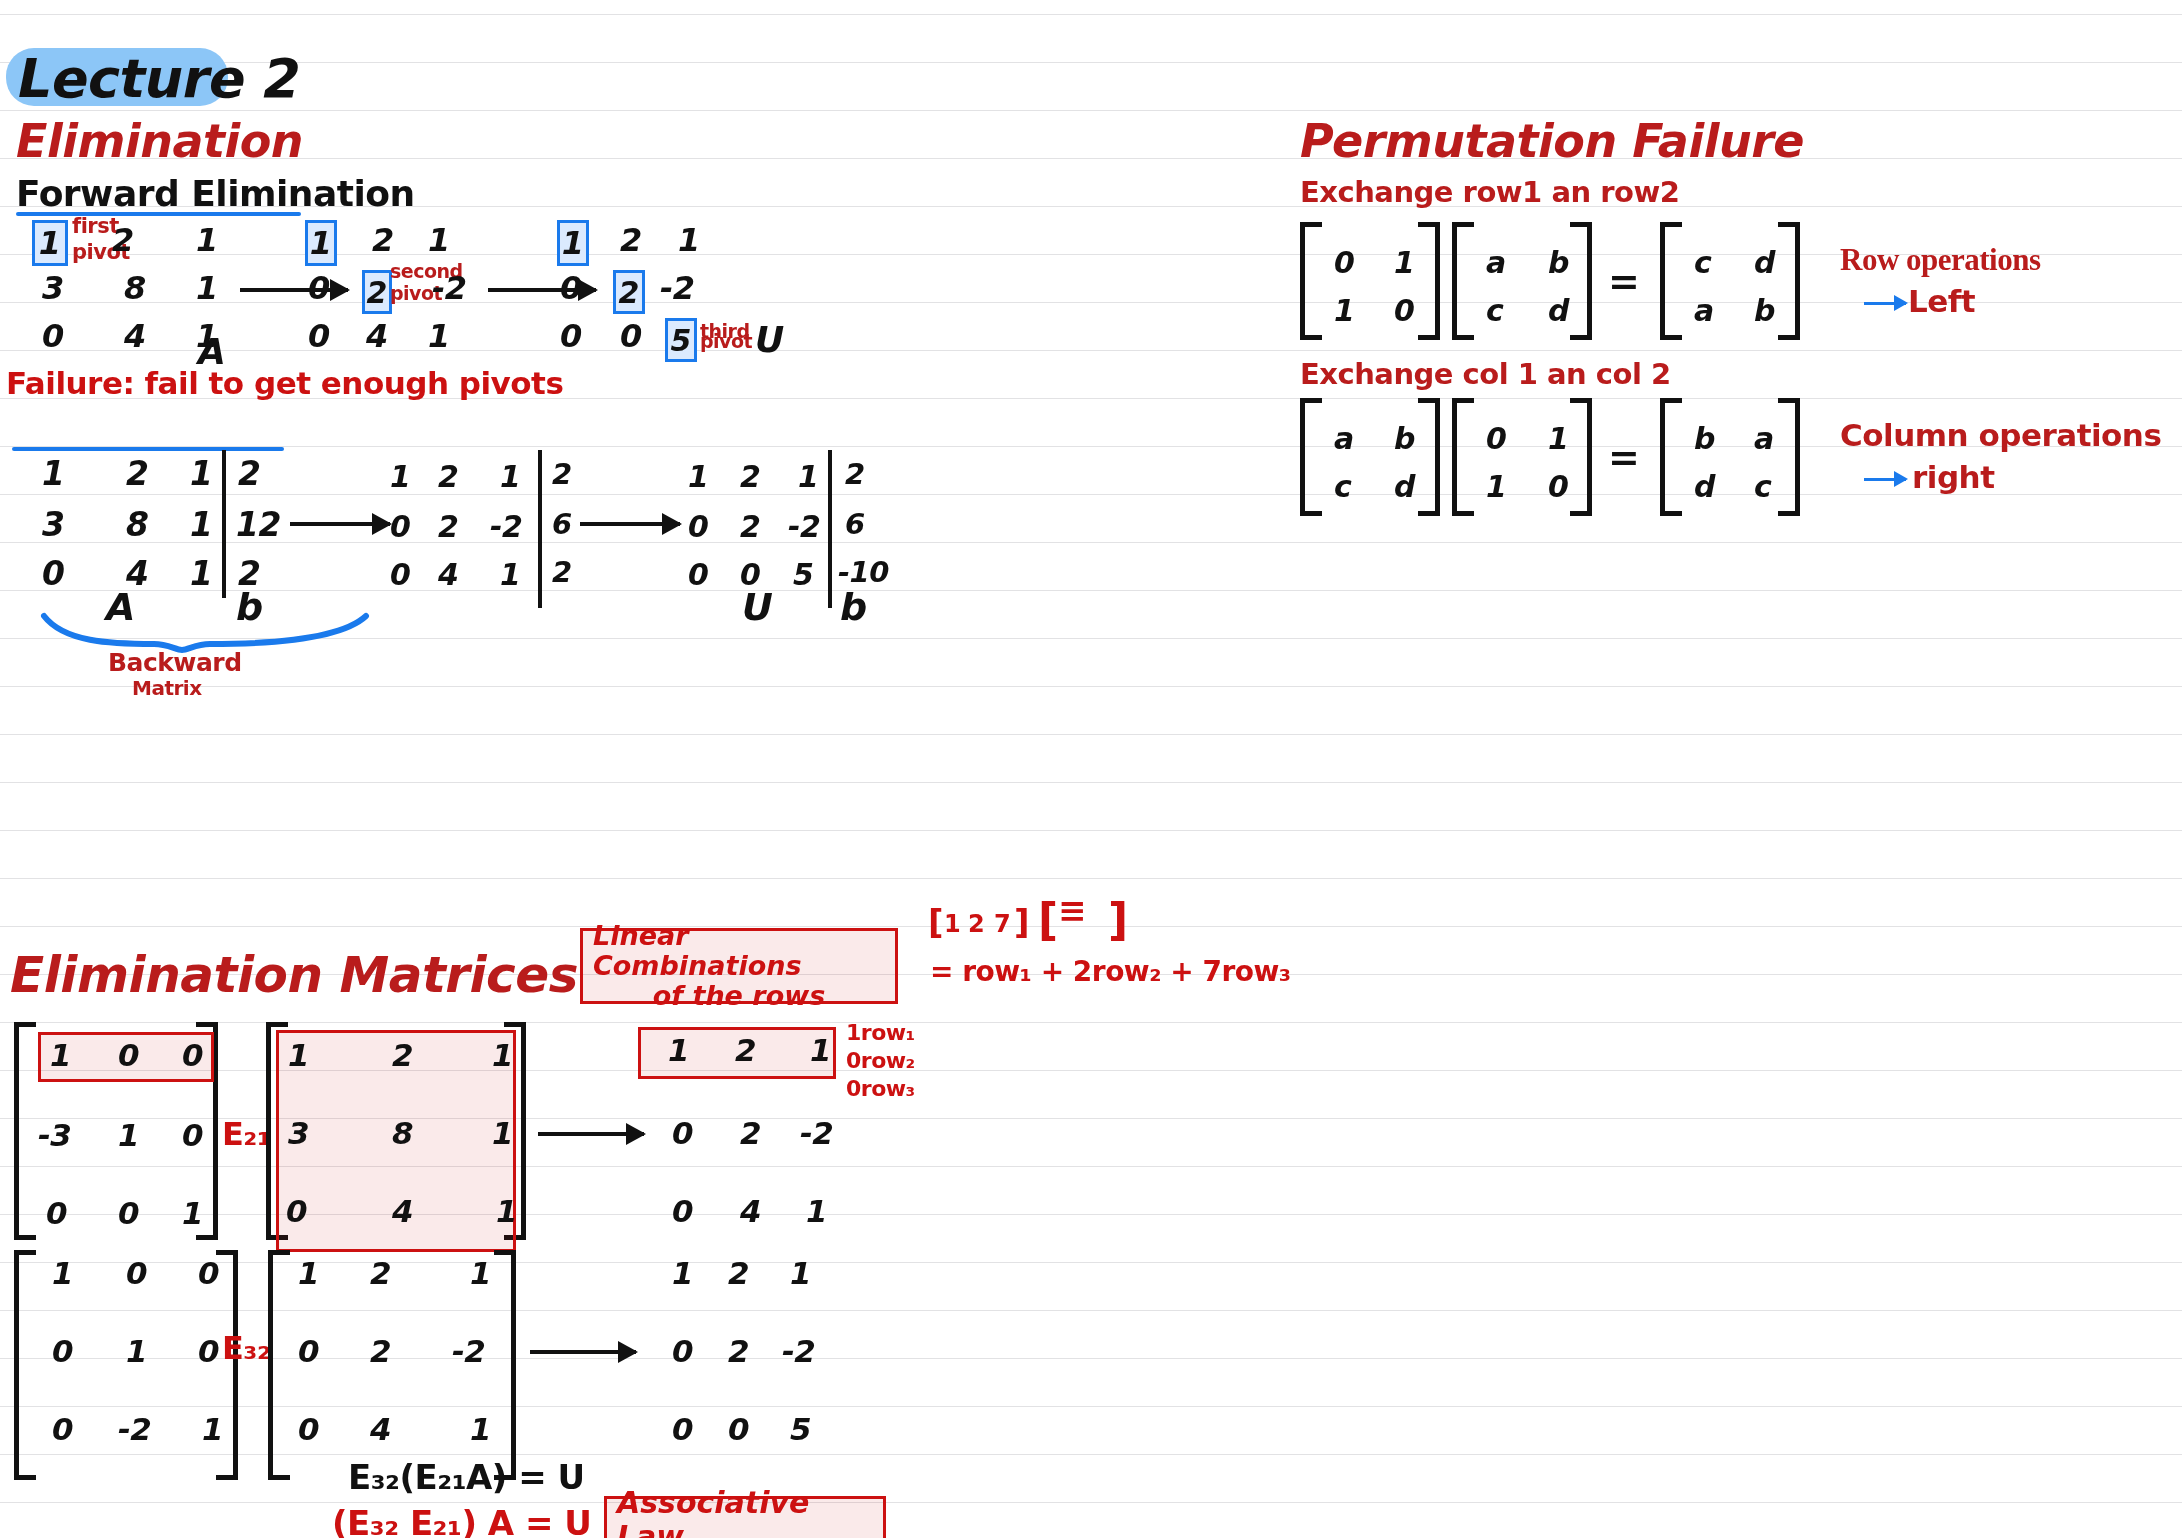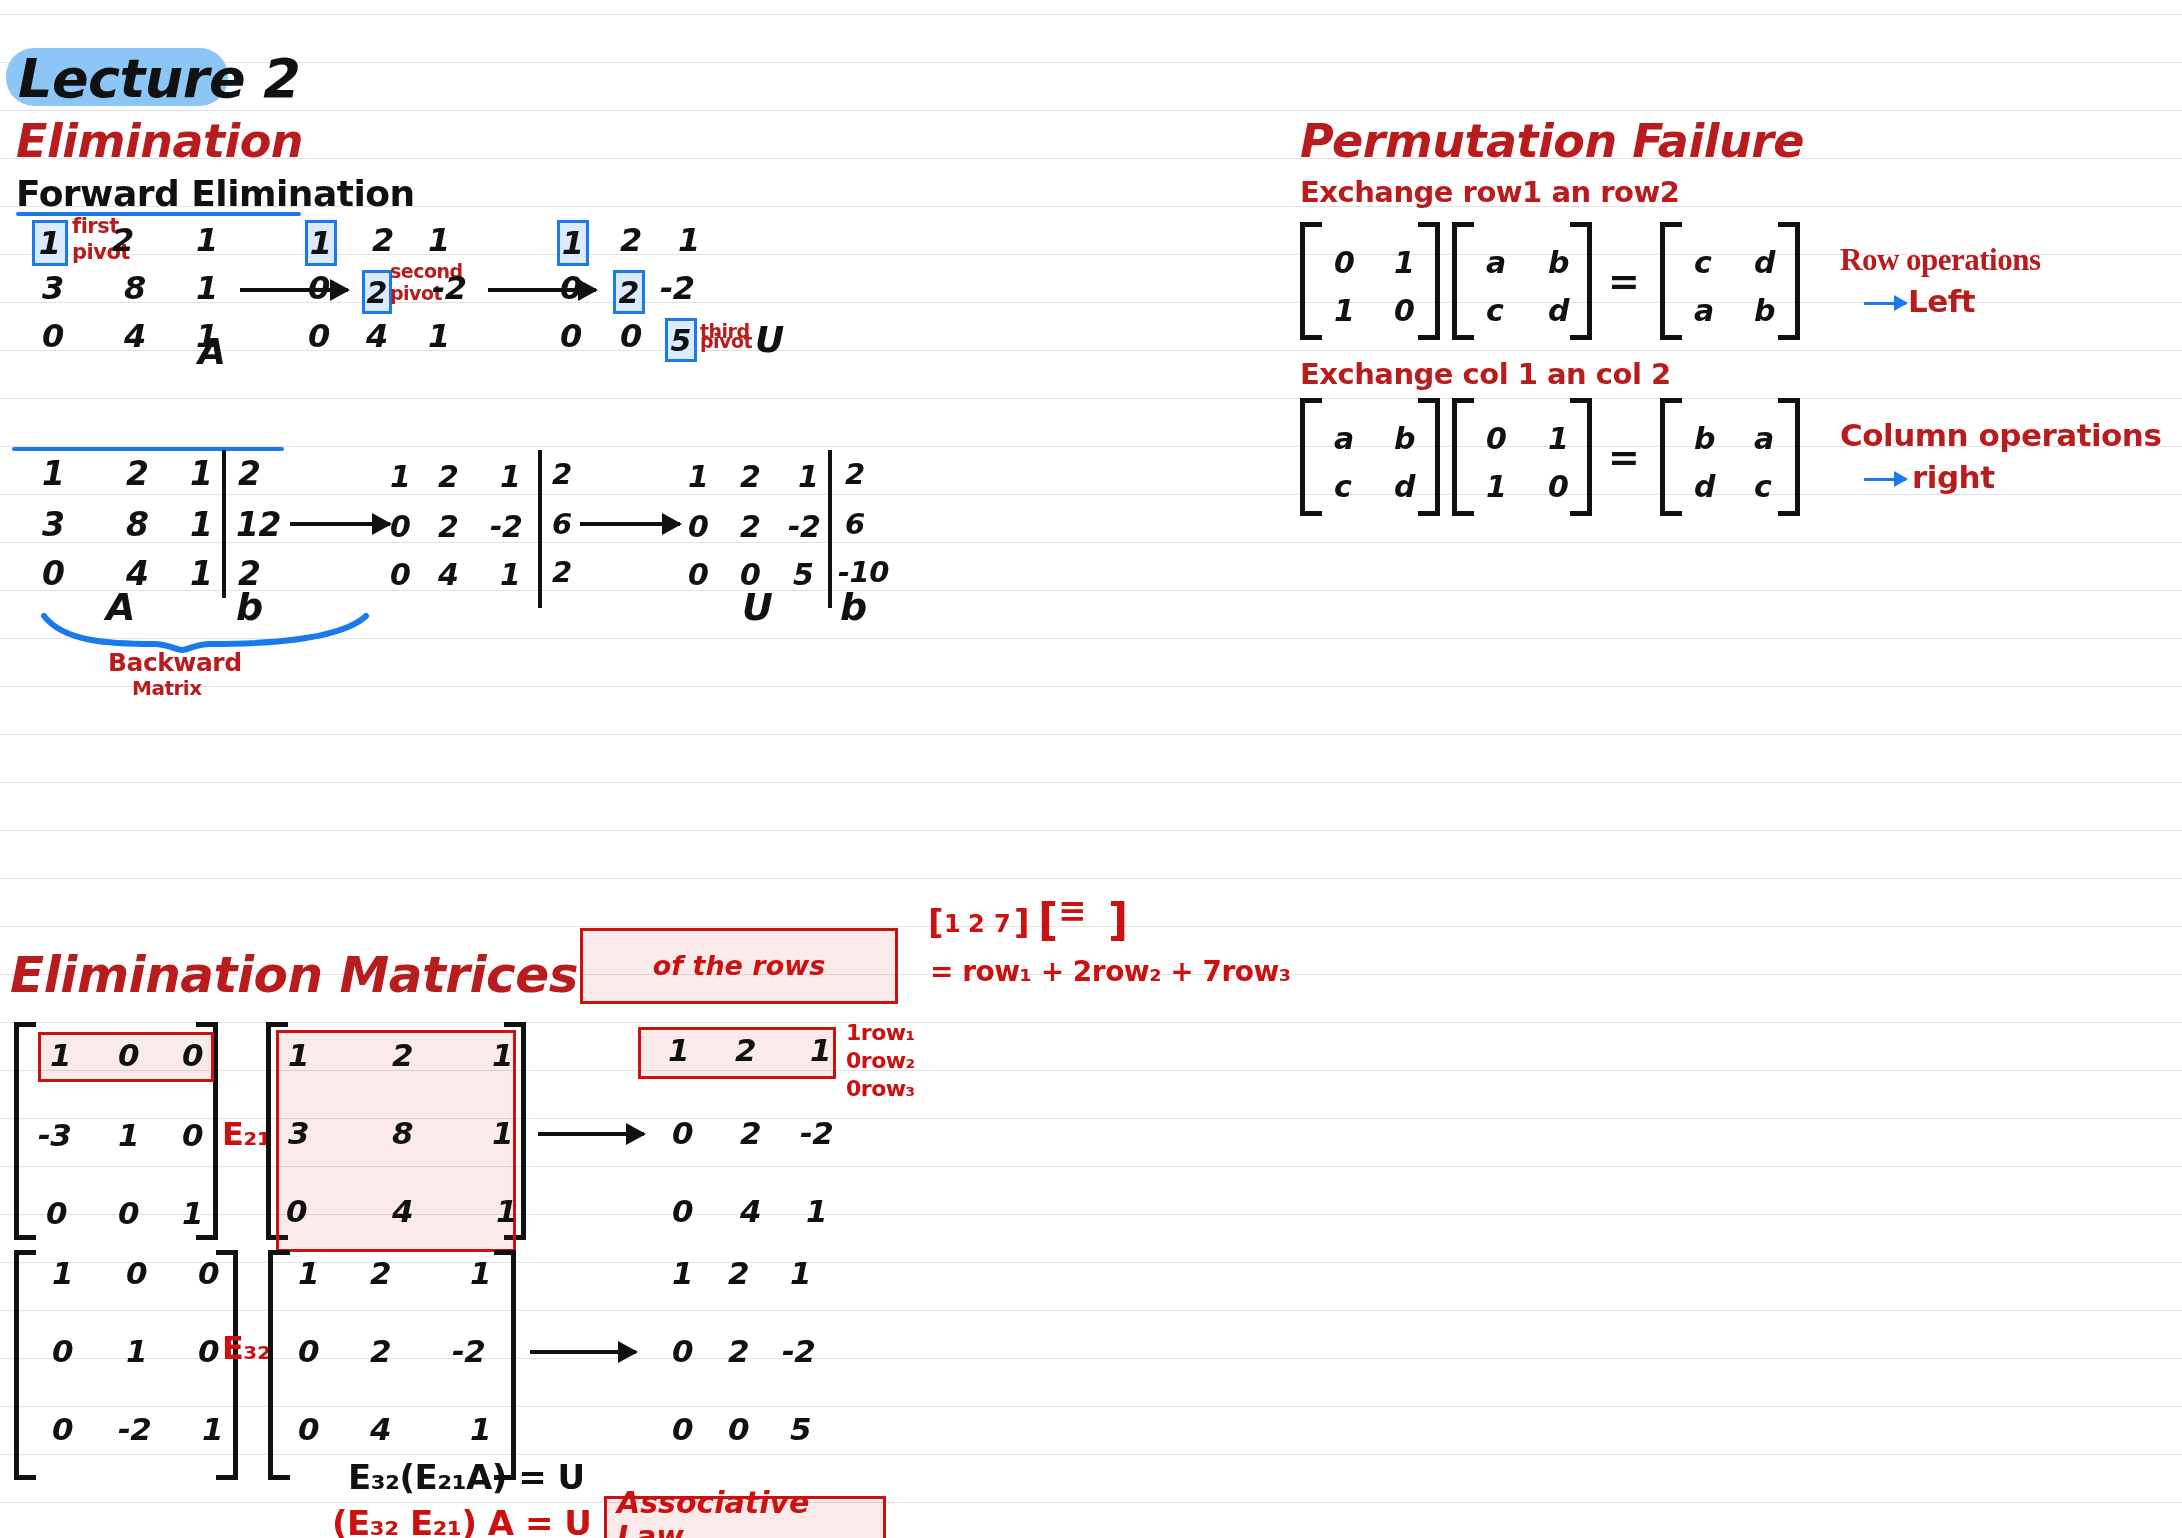--- a/index.html
+++ b/index.html
@@ -199,20 +199,21 @@
 
   <div class="ink hand black" style="left:560px; top:320px; font-size:32px;">0</div>
   <div class="ink hand black" style="left:620px; top:320px; font-size:32px;">0</div>
   <div class="pivotbox" style="left:665px; top:318px; width:32px; height:44px; font-size:30px;">
     <span>5</span>
   </div>
   <div class="ink hand-n blue" style="left:700px; top:322px; font-size:19px;">third</div>
   <div class="ink hand-n blue" style="left:700px; top:332px; font-size:19px;">pivot</div>
   <div class="ink hand black" style="left:755px; top:322px; font-size:36px;">U</div>
 
+  <div class="ink hand-n red" style="left:6px; top:368px; font-size:31px;">Failure: fail to get enough pivots</div>
 
   <div class="ul" style="left:12px; top:447px; width:272px;"></div>
 
   <div class="ink hand black" style="left:42px; top:457px; font-size:33px;">1</div>
   <div class="ink hand black" style="left:126px; top:457px; font-size:33px;">2</div>
   <div class="ink hand black" style="left:190px; top:457px; font-size:33px;">1</div>
   <div class="ink hand black" style="left:238px; top:457px; font-size:33px;">2</div>
 
   <div class="ink hand black" style="left:42px; top:508px; font-size:33px;">3</div>
   <div class="ink hand black" style="left:126px; top:508px; font-size:33px;">8</div>
@@ -330,20 +331,21 @@
   <div class="ink hand black" style="left:1694px; top:424px; font-size:30px;">b</div>
   <div class="ink hand black" style="left:1754px; top:424px; font-size:30px;">a</div>
   <div class="ink hand black" style="left:1694px; top:472px; font-size:30px;">d</div>
   <div class="ink hand black" style="left:1754px; top:472px; font-size:30px;">c</div>
 
   <div class="ink hand-n blue" style="left:1840px; top:420px; font-size:31px;">Column operations</div>
   <div class="ink hand-n blue" style="left:1912px; top:462px; font-size:31px;">right</div>
   <div class="arrow blue sm" style="left:1864px; top:478px; width:42px;"></div>
 
   <div class="redbox-label" style="left:580px; top:928px; width:318px; height:76px; font-size:27px;">
+    <span>Linear Combinations</span>
     <span>of the rows</span>
   </div>
 
   <div class="ink hand-n red" style="left:928px; top:905px; font-size:34px;">[</div>
   <div class="ink hand-n red" style="left:944px; top:912px; font-size:24px;">1</div>
   <div class="ink hand-n red" style="left:968px; top:912px; font-size:24px;">2</div>
   <div class="ink hand-n red" style="left:994px; top:912px; font-size:24px;">7</div>
   <div class="ink hand-n red" style="left:1014px; top:905px; font-size:34px;">]</div>
   <div class="ink hand-n red" style="left:1038px; top:898px; font-size:44px;">[</div>
   <div class="ink hand-n red" style="left:1058px; top:900px; font-size:34px; line-height:0.62;">≡</div>

